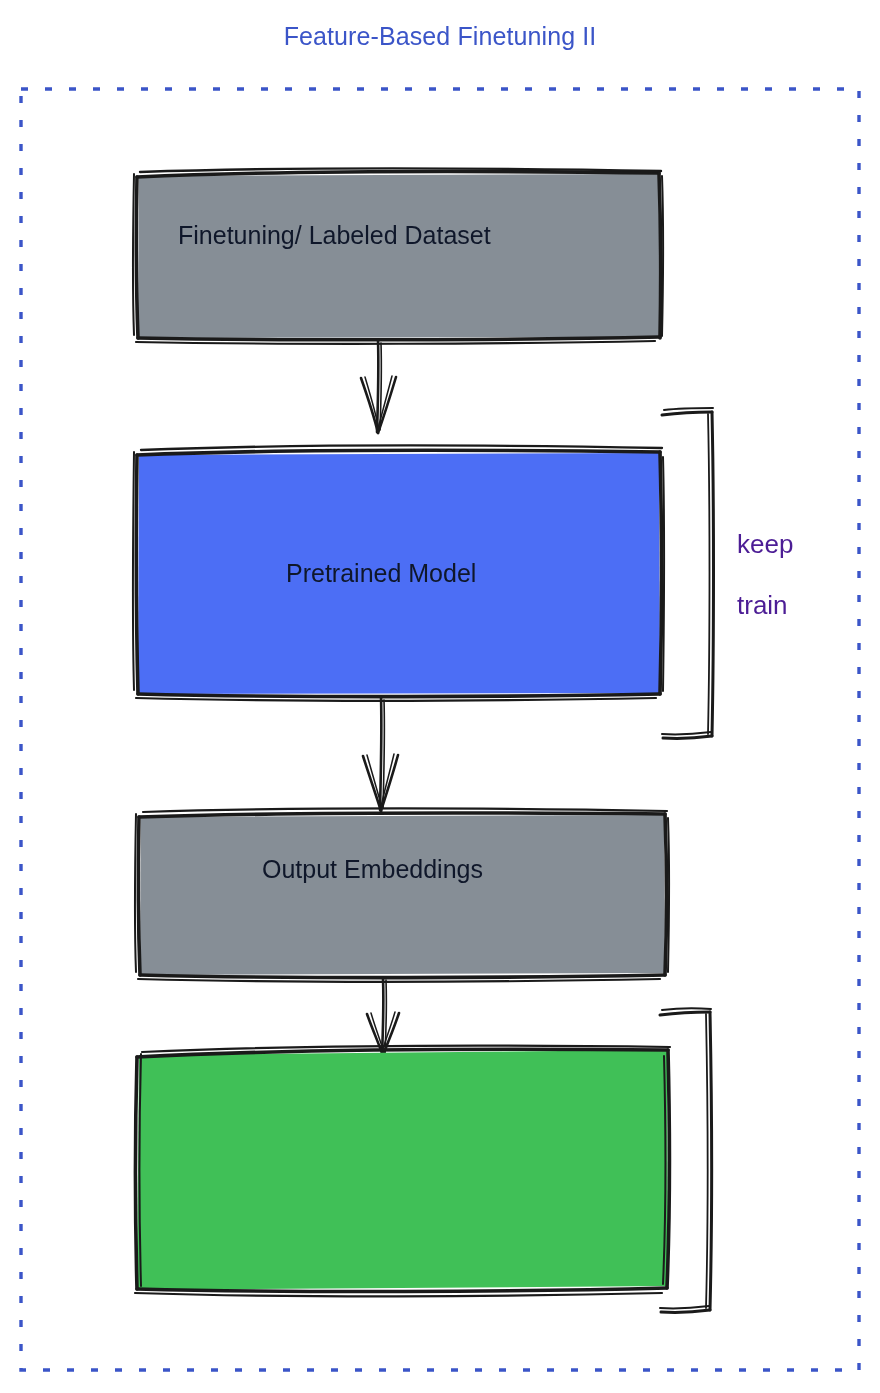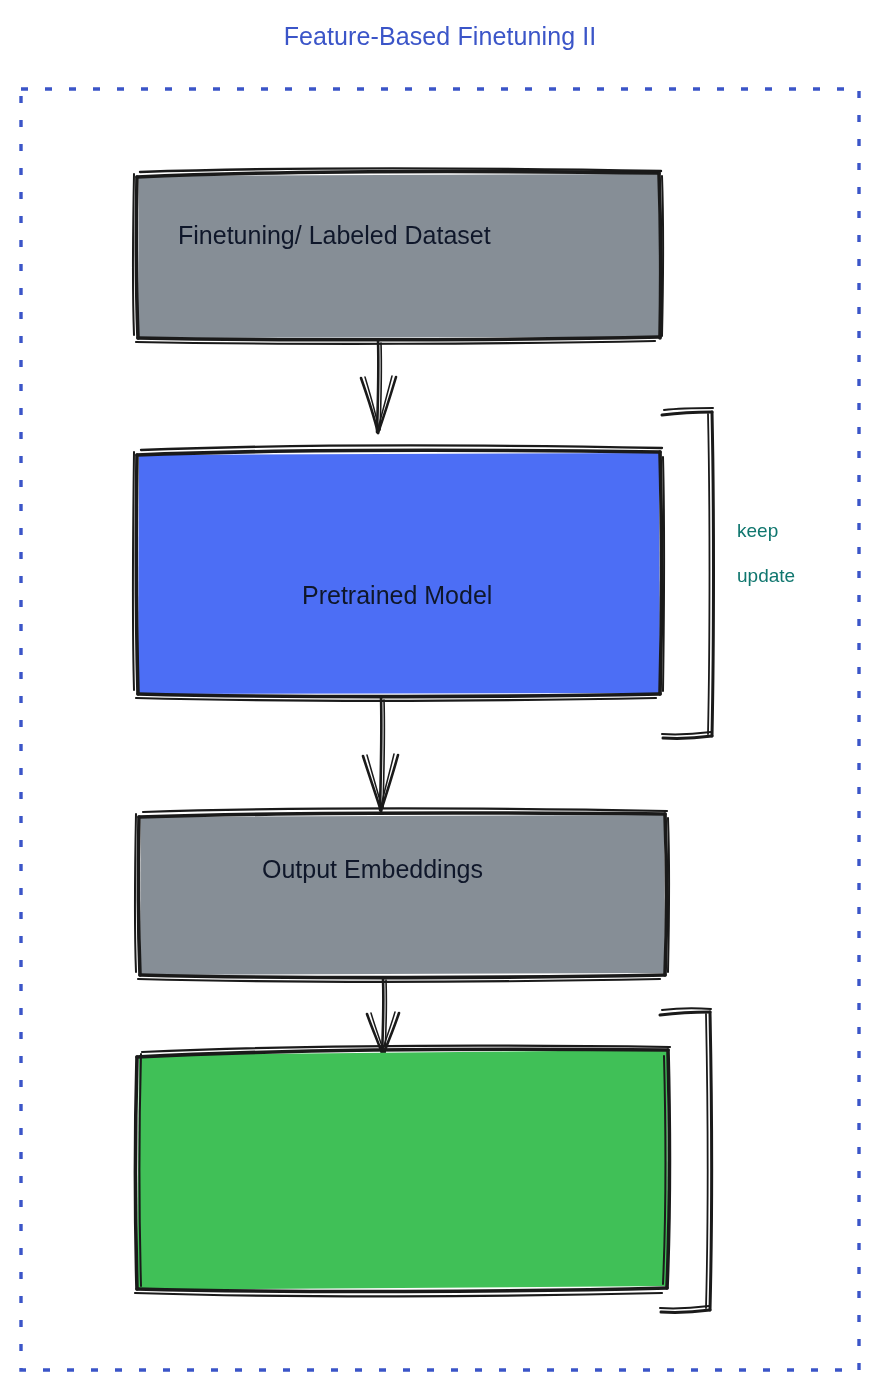--- a/index.html
+++ b/index.html
@@ -41,22 +41,22 @@
     position: absolute;
     font-family: "Liberation Sans", sans-serif;
     color: #0f172a;
     font-size: 25px;
     white-space: nowrap;
     line-height: 1.05;
   }
   .bracket-label {
     position: absolute;
     font-family: "Liberation Sans", sans-serif;
-    color: #0f766e;
-    font-size: 19px;
+    color: #4c1d95;
+    font-size: 26px;
     line-height: 1.18;
     white-space: pre-line;
   }
 </style>
 </head>
 <body>
 
 <div id="canvas">
 
   <div class="diagram-title">Feature-Based Finetuning II</div>
@@ -155,24 +155,24 @@
       <path d="M662,1010 C 679,1008 696,1008 711,1009" fill="none" stroke="#1a1a1a" stroke-width="2.0" stroke-linecap="round"></path>
       <path d="M710,1012 C 712,1110 712,1230 710,1310" fill="none" stroke="#1a1a1a" stroke-width="3.0" stroke-linecap="round"></path>
       <path d="M706,1014 C 708,1112 708,1230 706,1308" fill="none" stroke="#1a1a1a" stroke-width="1.8" stroke-linecap="round"></path>
       <path d="M710,1310 C 695,1312 677,1313 661,1312" fill="none" stroke="#1a1a1a" stroke-width="3.0" stroke-linecap="round"></path>
       <path d="M709,1306 C 693,1308 676,1309 660,1308" fill="none" stroke="#1a1a1a" stroke-width="2.0" stroke-linecap="round"></path>
     </g>
   </svg>
 
   <div class="node-label" style="left:178px; top:222px;">Finetuning/ Labeled Dataset</div>
 
-  <div class="node-label" style="left:286px; top:582px;margin-left:16px;">Pretrained Model</div>
+  <div class="node-label" style="left:286px; top:560px;">Pretrained Model</div>
 
   <div class="node-label" style="left:262px; top:856px;">Output Embeddings</div>
 
 
   <div class="bracket-label" style="left:737px; top:498px;">
     <div>keep</div>
-    <div>update</div>
+    <div>train</div>
   </div>
 
 
 </div>
 
 </body></html>

